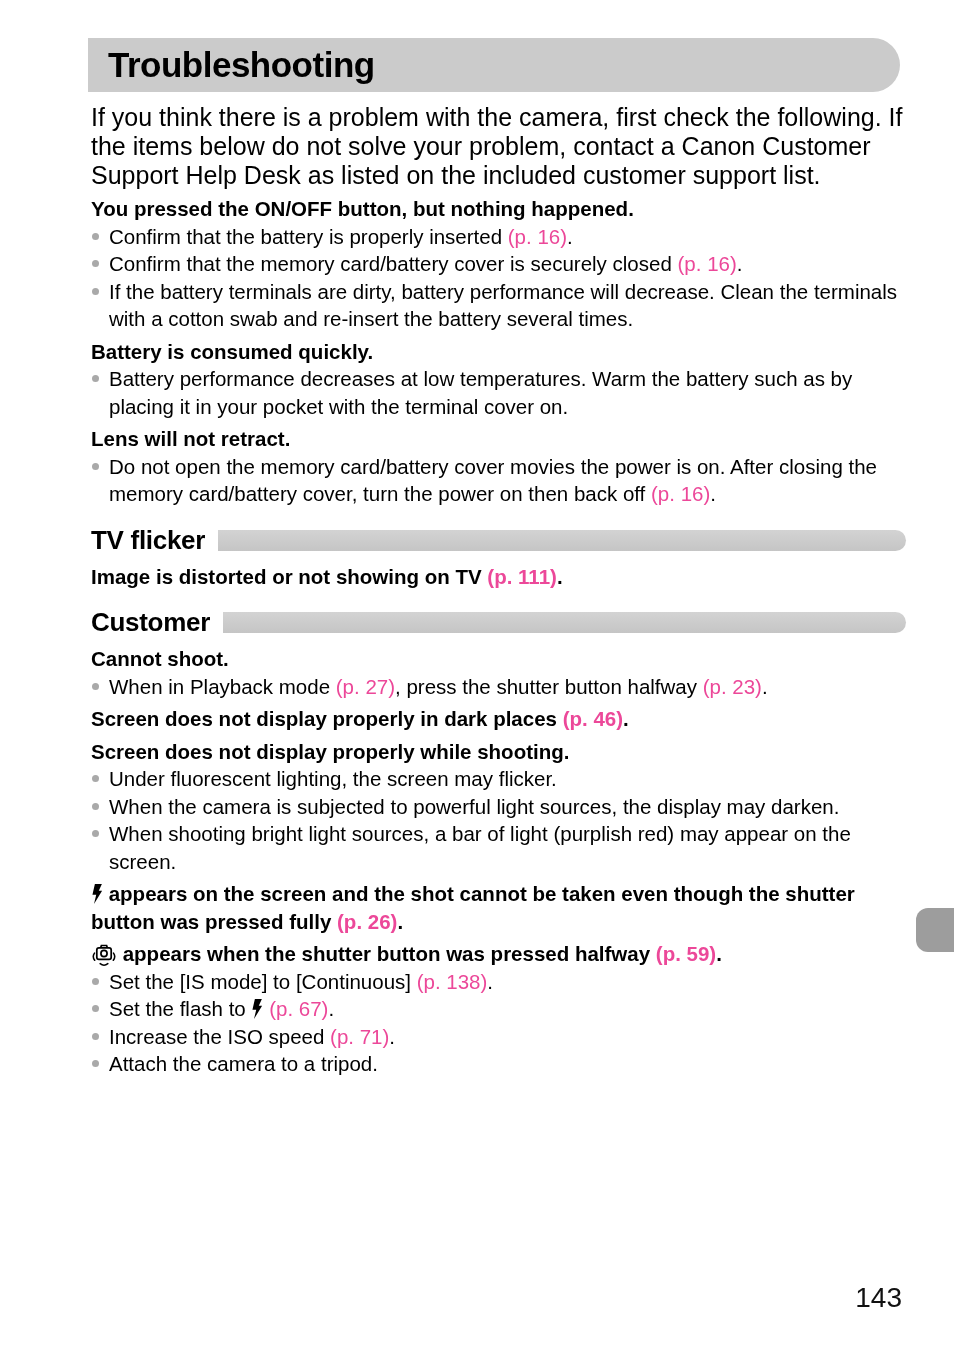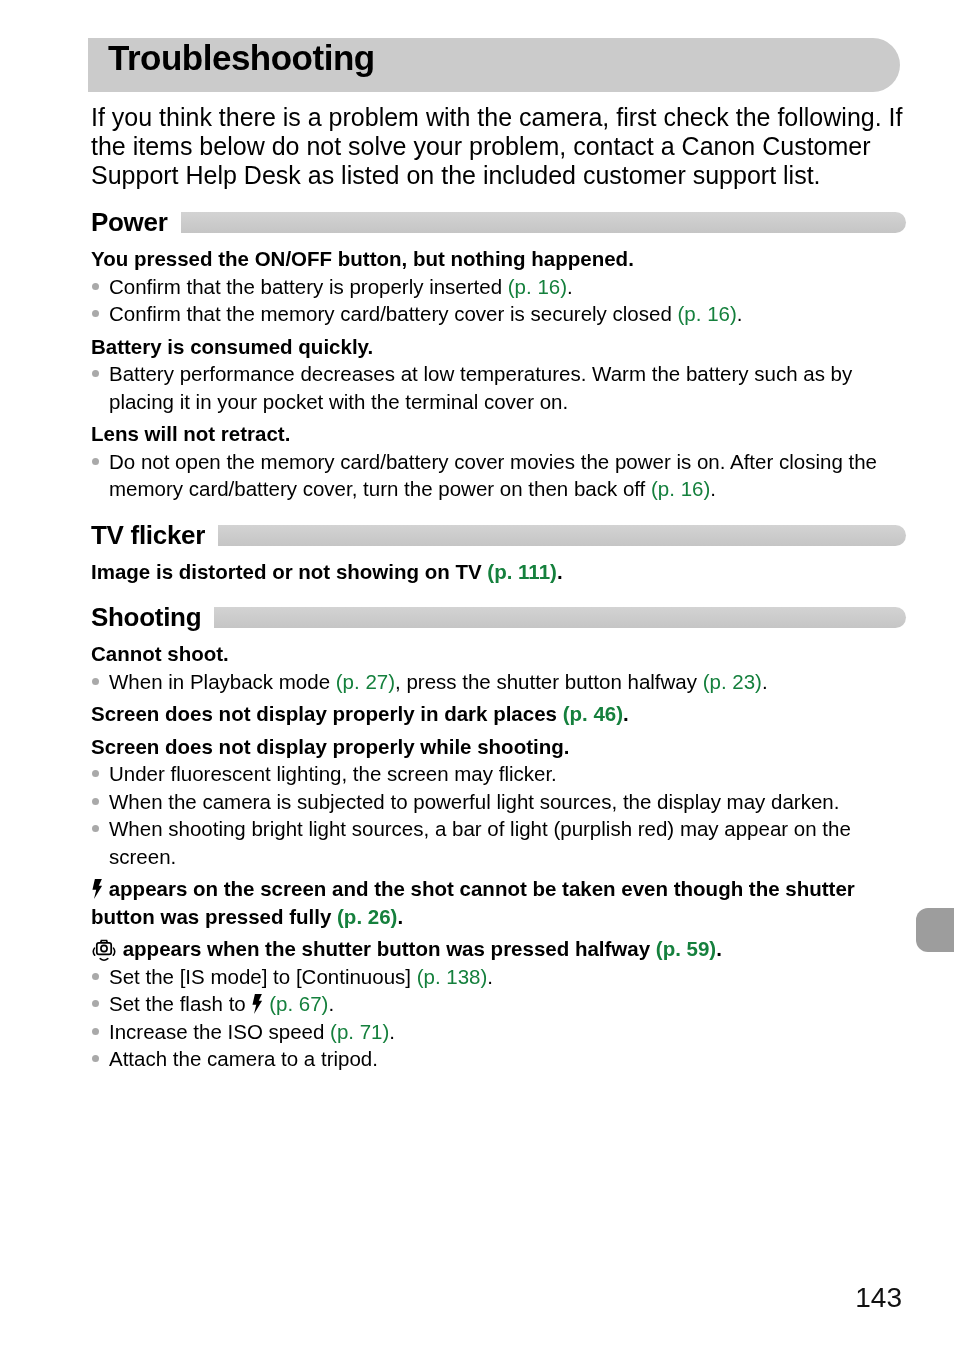--- a/index.html
+++ b/index.html
@@ -3,81 +3,81 @@
 <meta charset="utf-8">
 <style>
   html,body{margin:0;padding:0;}
   body{
     width:954px;height:1345px;position:relative;background:#ffffff;
     font-family:"Liberation Sans",sans-serif;color:#000;overflow:hidden;
   }
   .banner{
     position:absolute;left:88px;top:38px;width:812px;height:54px;
     background:#cbcbcb;border-radius:0 27px 27px 0;
-    display:flex;box-sizing:border-box;padding-left:20px;
+    display:flex;align-items:center;box-sizing:border-box;padding-left:20px;
   }
   .banner-title{font-size:35px;font-weight:bold;letter-spacing:-0.5px;}
   #content{position:absolute;left:91px;top:103px;width:815px;}
   .intro{font-size:25px;line-height:29px;margin-bottom:2px;}
   .section-row{display:flex;align-items:center;margin-top:19px;margin-bottom:9px;}
   .section-title{font-size:26px;font-weight:bold;line-height:27px;white-space:nowrap;letter-spacing:-0.3px;}
   .section-bar{flex:1;height:21px;margin-left:13px;border-radius:0 11px 11px 0;
     background:linear-gradient(#d3d3d3,#c5c5c5);}
   .h{font-size:20.5px;font-weight:bold;line-height:27.5px;margin-top:5px;}
   .para{font-size:20.5px;line-height:27.5px;}
   .li{font-size:20.5px;line-height:27.5px;display:flex;}
   .dot{width:7px;height:7px;border-radius:50%;background:#a9a9a9;flex:none;margin:10px 10px 0 1px;}
   .li-text{flex:1;}
-  .plink{color:#15803d;cursor:pointer;}
+  .plink{color:#ec4899;cursor:pointer;}
   .gicon{display:inline-block;}
   .gicon svg{display:inline-block;vertical-align:-3px;}
   .gicon.camera-shake-icon svg{vertical-align:-6px;}
   .tab{position:absolute;right:0;top:908px;width:38px;height:44px;background:#9d9d9d;
     border-radius:12px 0 0 12px;}
   .pageno{position:absolute;top:1282px;right:52px;font-size:28px;color:#111;}
 </style>
 </head>
 <body>
 
 <div class="banner">
   <span class="banner-title">Troubleshooting</span>
 </div>
 
 <div id="content">
     <div class="intro"><span>If you think there is a problem with the camera, first check the following. If the items below do not solve your problem, contact a Canon Customer Support Help Desk as listed on the included customer support list.</span></div>
-    <div class="section-row">
-      <span class="section-title">Power</span>
-      <div class="section-bar"></div>
-    </div>
     <div class="h"><span>You pressed the ON/OFF button, but nothing happened.</span></div>
     <div class="li">
       <span class="dot"></span>
       <div class="li-text"><span>Confirm that the battery is properly inserted </span><span class="plink">(p. 16)</span><span>.</span></div>
     </div>
     <div class="li">
       <span class="dot"></span>
       <div class="li-text"><span>Confirm that the memory card/battery cover is securely closed </span><span class="plink">(p. 16)</span><span>.</span></div>
+    </div>
+    <div class="li">
+      <span class="dot"></span>
+      <div class="li-text"><span>If the battery terminals are dirty, battery performance will decrease. Clean the terminals with a cotton swab and re-insert the battery several times.</span></div>
     </div>
     <div class="h"><span>Battery is consumed quickly.</span></div>
     <div class="li">
       <span class="dot"></span>
       <div class="li-text"><span>Battery performance decreases at low temperatures. Warm the battery such as by placing it in your pocket with the terminal cover on.</span></div>
     </div>
     <div class="h"><span>Lens will not retract.</span></div>
     <div class="li">
       <span class="dot"></span>
       <div class="li-text"><span>Do not open the memory card/battery cover movies the power is on. After closing the memory card/battery cover, turn the power on then back off </span><span class="plink">(p. 16)</span><span>.</span></div>
     </div>
     <div class="section-row">
       <span class="section-title">TV flicker</span>
       <div class="section-bar"></div>
     </div>
     <div class="h"><span>Image is distorted or not showing on TV </span><span class="plink">(p. 111)</span><span>.</span></div>
     <div class="section-row">
-      <span class="section-title">Shooting</span>
+      <span class="section-title">Customer</span>
       <div class="section-bar"></div>
     </div>
     <div class="h"><span>Cannot shoot.</span></div>
     <div class="li">
       <span class="dot"></span>
       <div class="li-text"><span>When in Playback mode </span><span class="plink">(p. 27)</span><span>, press the shutter button halfway </span><span class="plink">(p. 23)</span><span>.</span></div>
     </div>
     <div class="h"><span>Screen does not display properly in dark places </span><span class="plink">(p. 46)</span><span>.</span></div>
     <div class="h"><span>Screen does not display properly while shooting.</span></div>
     <div class="li">

